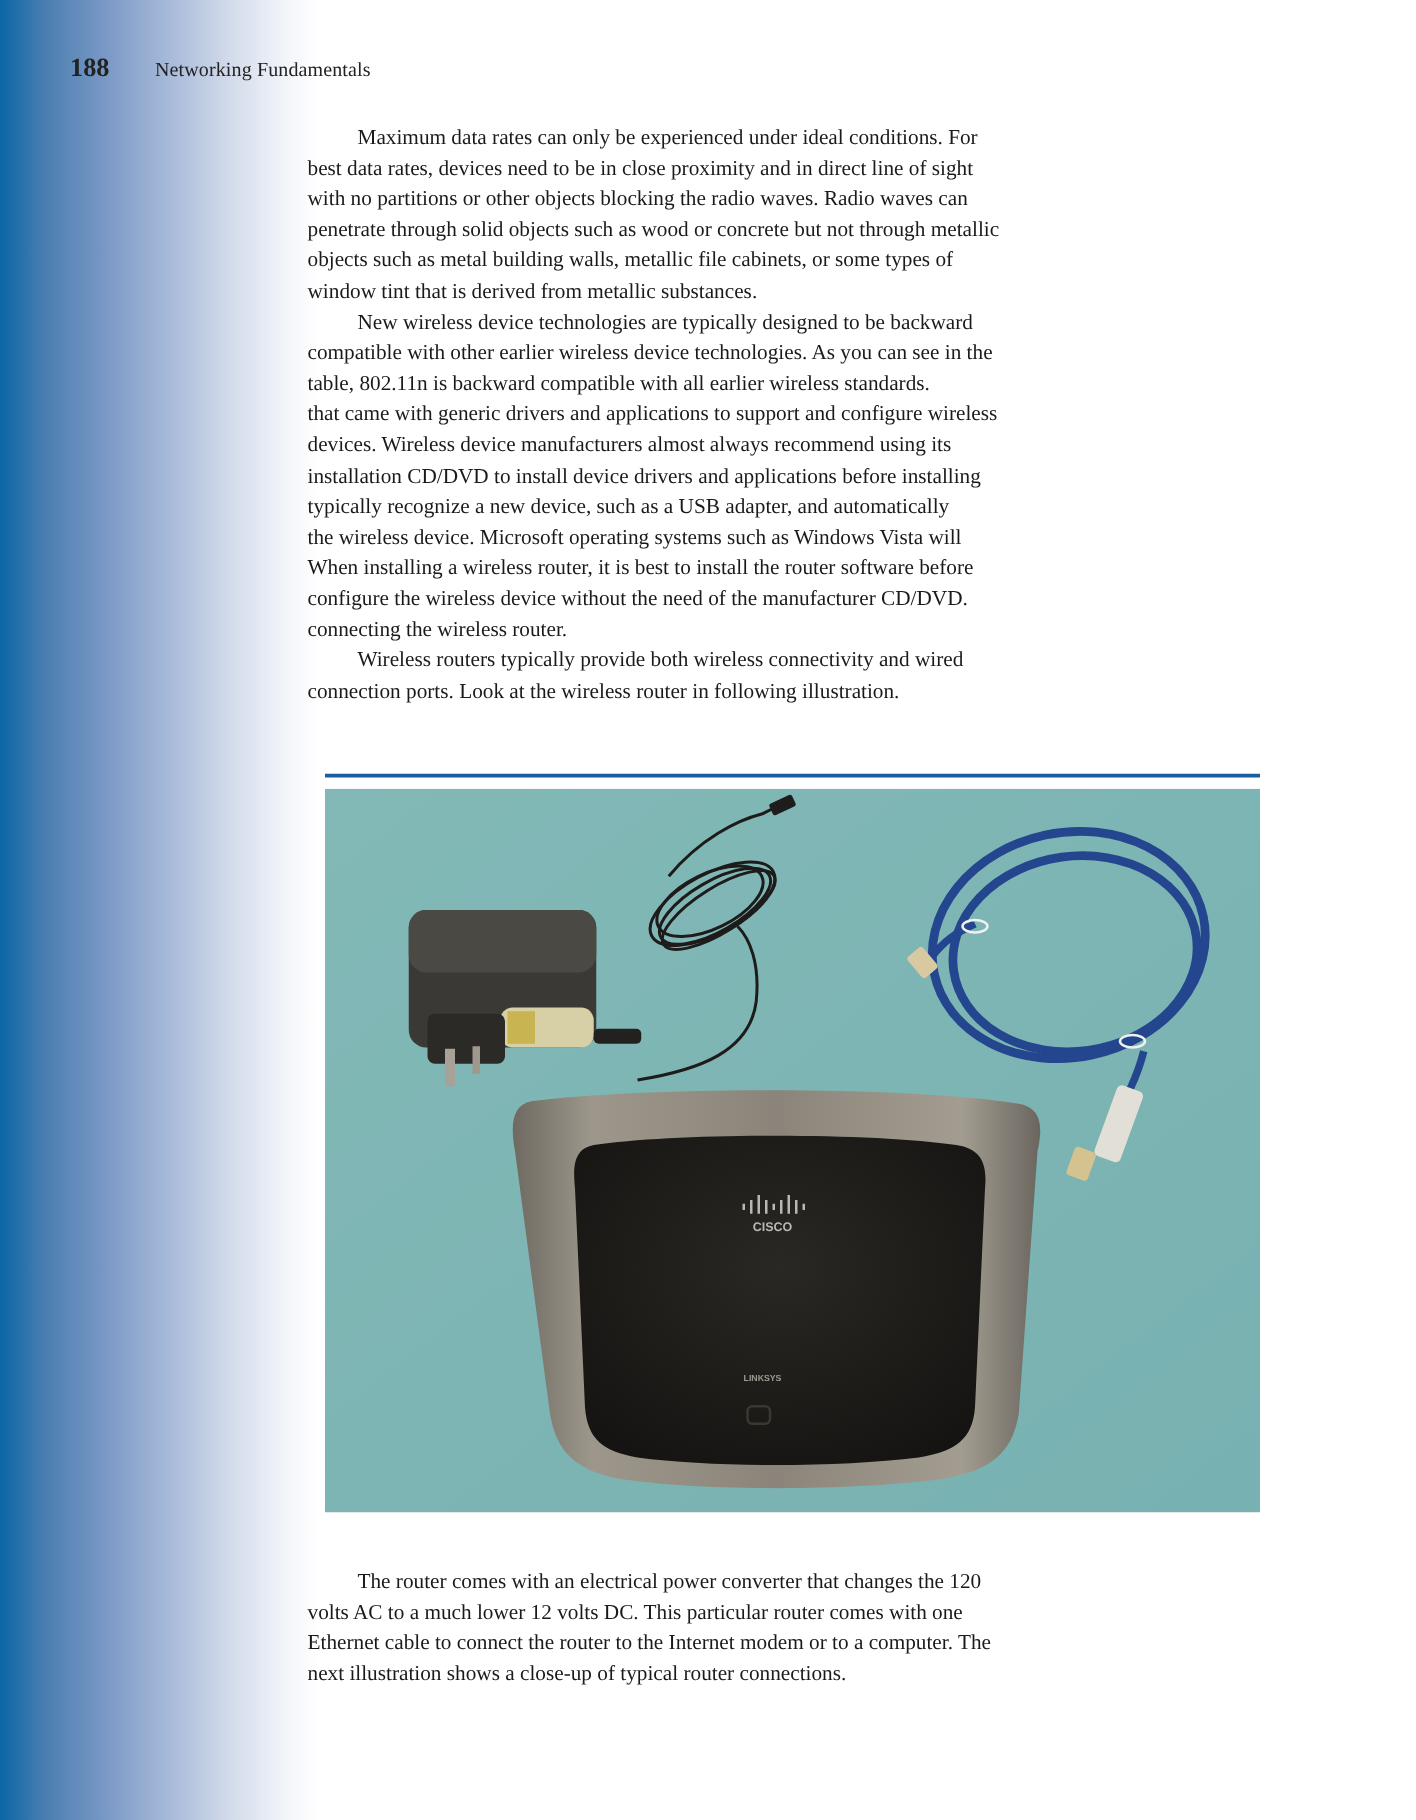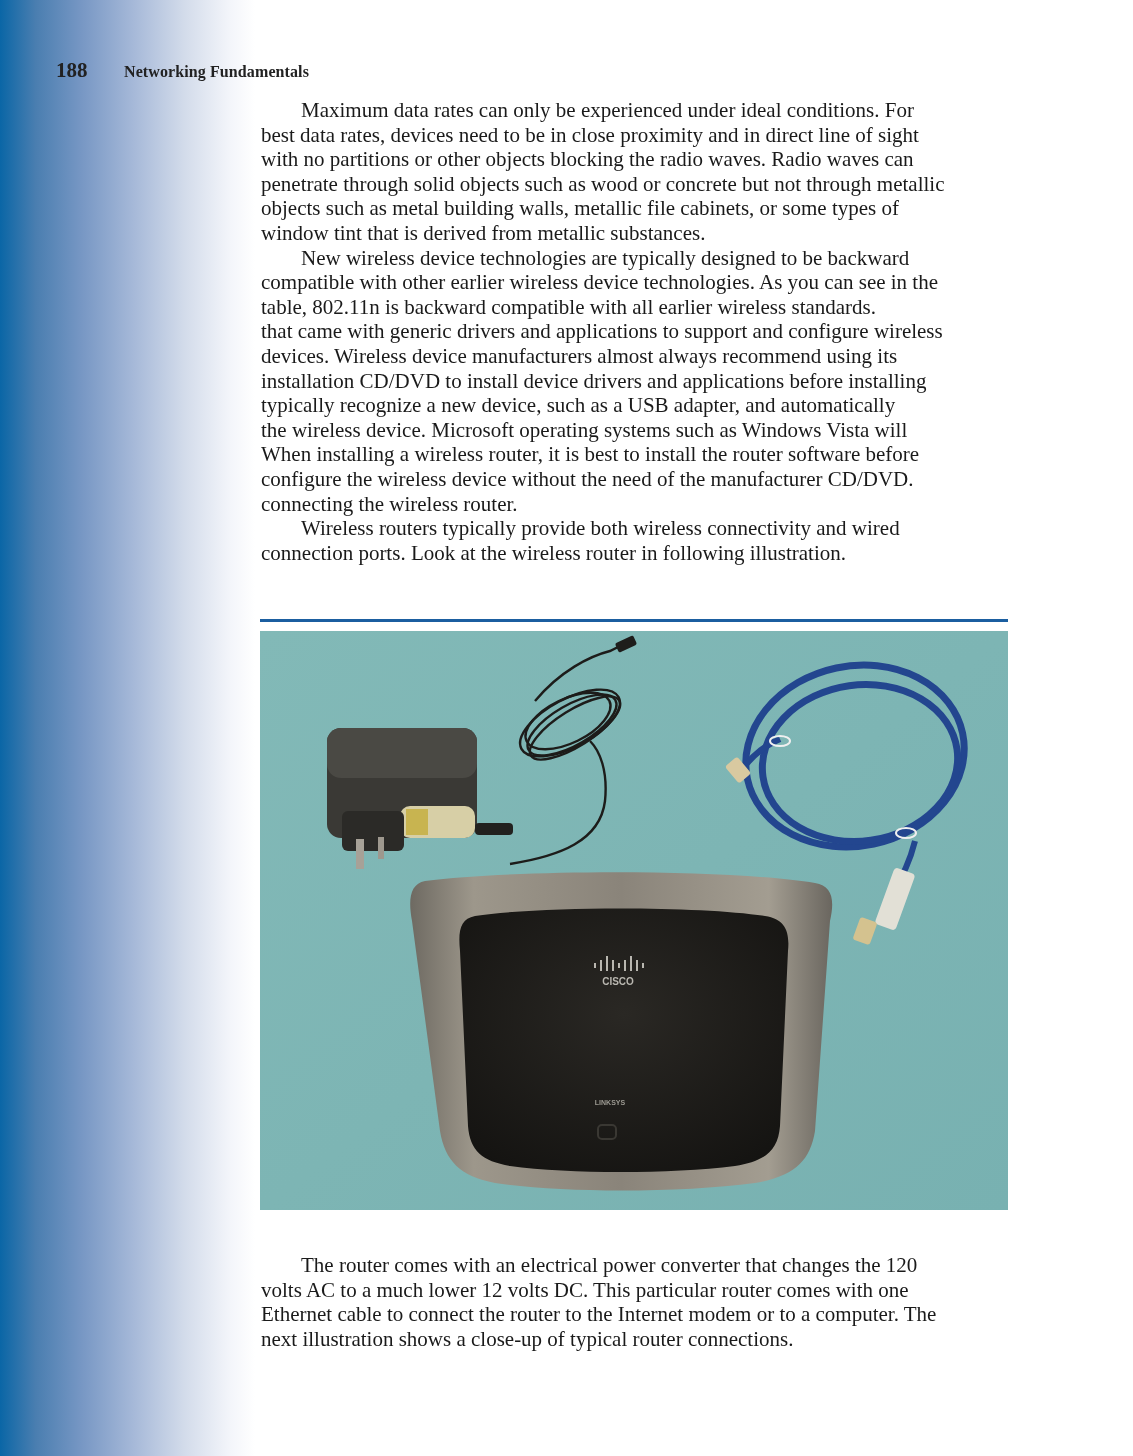--- a/index.html
+++ b/index.html
@@ -8,31 +8,31 @@
     background: #ffffff;
     font-family: "Liberation Serif", "DejaVu Serif", serif;
     color: #1a1a1a;
   }
   .side-band {
     position: absolute; left: 0; top: 0; width: 255px; height: 1456px;
     background: linear-gradient(to right, #0a66a6 0%, #4a7eb0 14%, #7797c4 32%, #a5b8d8 52%, #d2dbea 72%, #f3f5fa 90%, #ffffff 100%);
   }
   .running-head {
     position: absolute; left: 56px; top: 42px; height: 28px;
-    display: flex; align-items: baseline; white-space: nowrap; margin-top: 16px;
+    display: flex; align-items: baseline; white-space: nowrap;
   }
   .page-number {
     font-weight: bold; font-size: 21px; color: #222; width: 68px;
   }
   .running-title {
-    font-size: 16px; color: #222; letter-spacing: 0.1px; font-weight: bold;
+    font-size: 16px; color: #222; letter-spacing: 0.1px;
   }
   .body-block {
-    position: absolute; left: 261px; width: 760px;
-    font-size: 21px; line-height: 24.6px;
+    position: absolute; left: 246px; width: 760px;
+    font-size: 17px; line-height: 24.6px;
   }
   .line { display: block; white-space: nowrap; height: 24.6px; }
   .line.indent { padding-left: 40px; }
   #block-top { top: 98px; }
   #block-bottom { top: 1253px; }
 
   .divider {
     position: absolute; left: 260px; top: 619px; width: 748px; height: 3px;
     background: #1b5ea0;
   }

